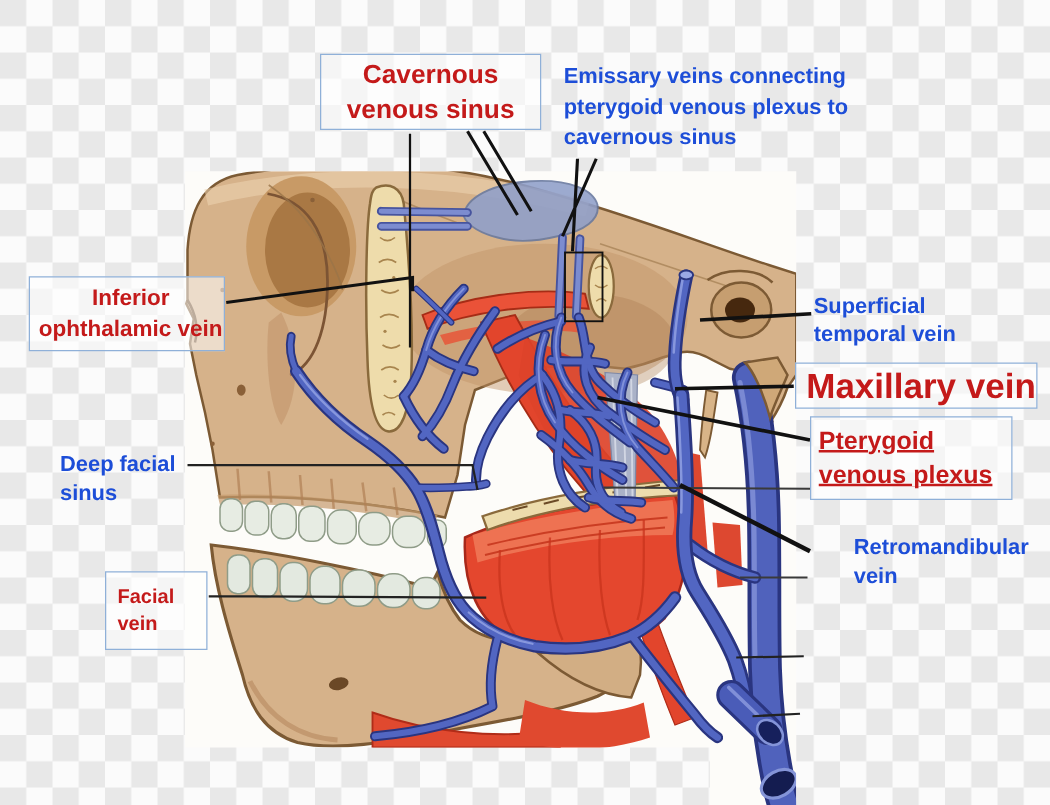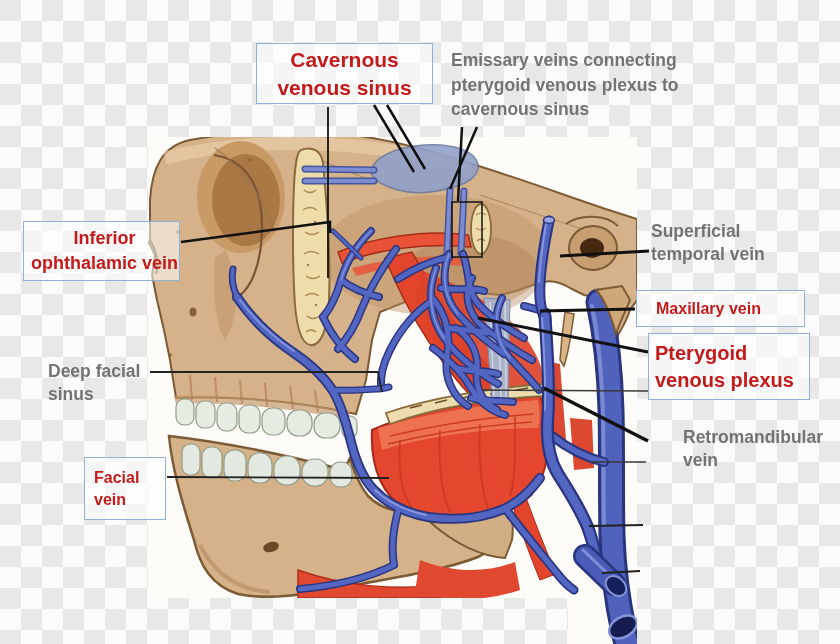--- a/index.html
+++ b/index.html
@@ -1,30 +1,30 @@
 <!DOCTYPE html>
 <html><head>
 <meta charset="utf-8">
 <style>
   html,body{margin:0;padding:0;background:#fff;}
   #stage{position:relative;width:840px;height:644px;overflow:hidden;
          font-family:"Liberation Sans",sans-serif;}
   #stage svg{position:absolute;left:0;top:0;}
-  .lbl{position:absolute;font-weight:bold;color:#737373;white-space:pre-line;
+  .lbl{position:absolute;font-weight:bold;color:#1d4ed8;white-space:pre-line;
        font:bold 17.5px/23px "Liberation Sans",sans-serif;}
   .boxed{display:flex;align-items:center;border:1.6px solid #8fb0d8;
          background:rgba(255,255,255,.55);color:#c41a1a;box-sizing:border-box;}
   .boxed span{white-space:pre-line;}
   .cavernous{left:256px;top:43px;width:177px;height:61px;justify-content:center;
              text-align:center;font-size:21px;line-height:28px;}
   .emissary{left:451px;top:48px;width:250px;font-size:17.5px;line-height:24.5px;}
   .inferior{left:23px;top:221px;width:157px;height:60px;font-size:18px;line-height:25px;padding-left:7px;text-align:center;}
-  .suptemp{left:651px;top:220px;}
-  .maxillary{left:636px;top:290px;width:169px;height:37px;font-size:16px;padding-left:19px;}
-  .pterygoid{left:648px;top:333px;width:162px;height:67px;font-size:20px;line-height:27px;padding-left:6px;}
+  .suptemp{left:651px;top:233px;}
+  .maxillary{left:636px;top:290px;width:194px;height:37px;font-size:28px;padding-left:8px;}
+  .pterygoid{left:648px;top:333px;width:162px;height:67px;font-size:20px;line-height:27px;padding-left:6px;text-decoration:underline;}
   .deepfacial{left:48px;top:360px;}
   .facialv{left:84px;top:457px;width:82px;height:63px;font-size:16px;line-height:22px;padding-left:9px;}
   .retro{left:651px;top:426px;margin-left:32px;}
   .extjug{left:644px;top:514px;}
   .intjug{left:642px;top:560px;}
 </style>
 </head>
 <body>
 
 <div id="stage">

